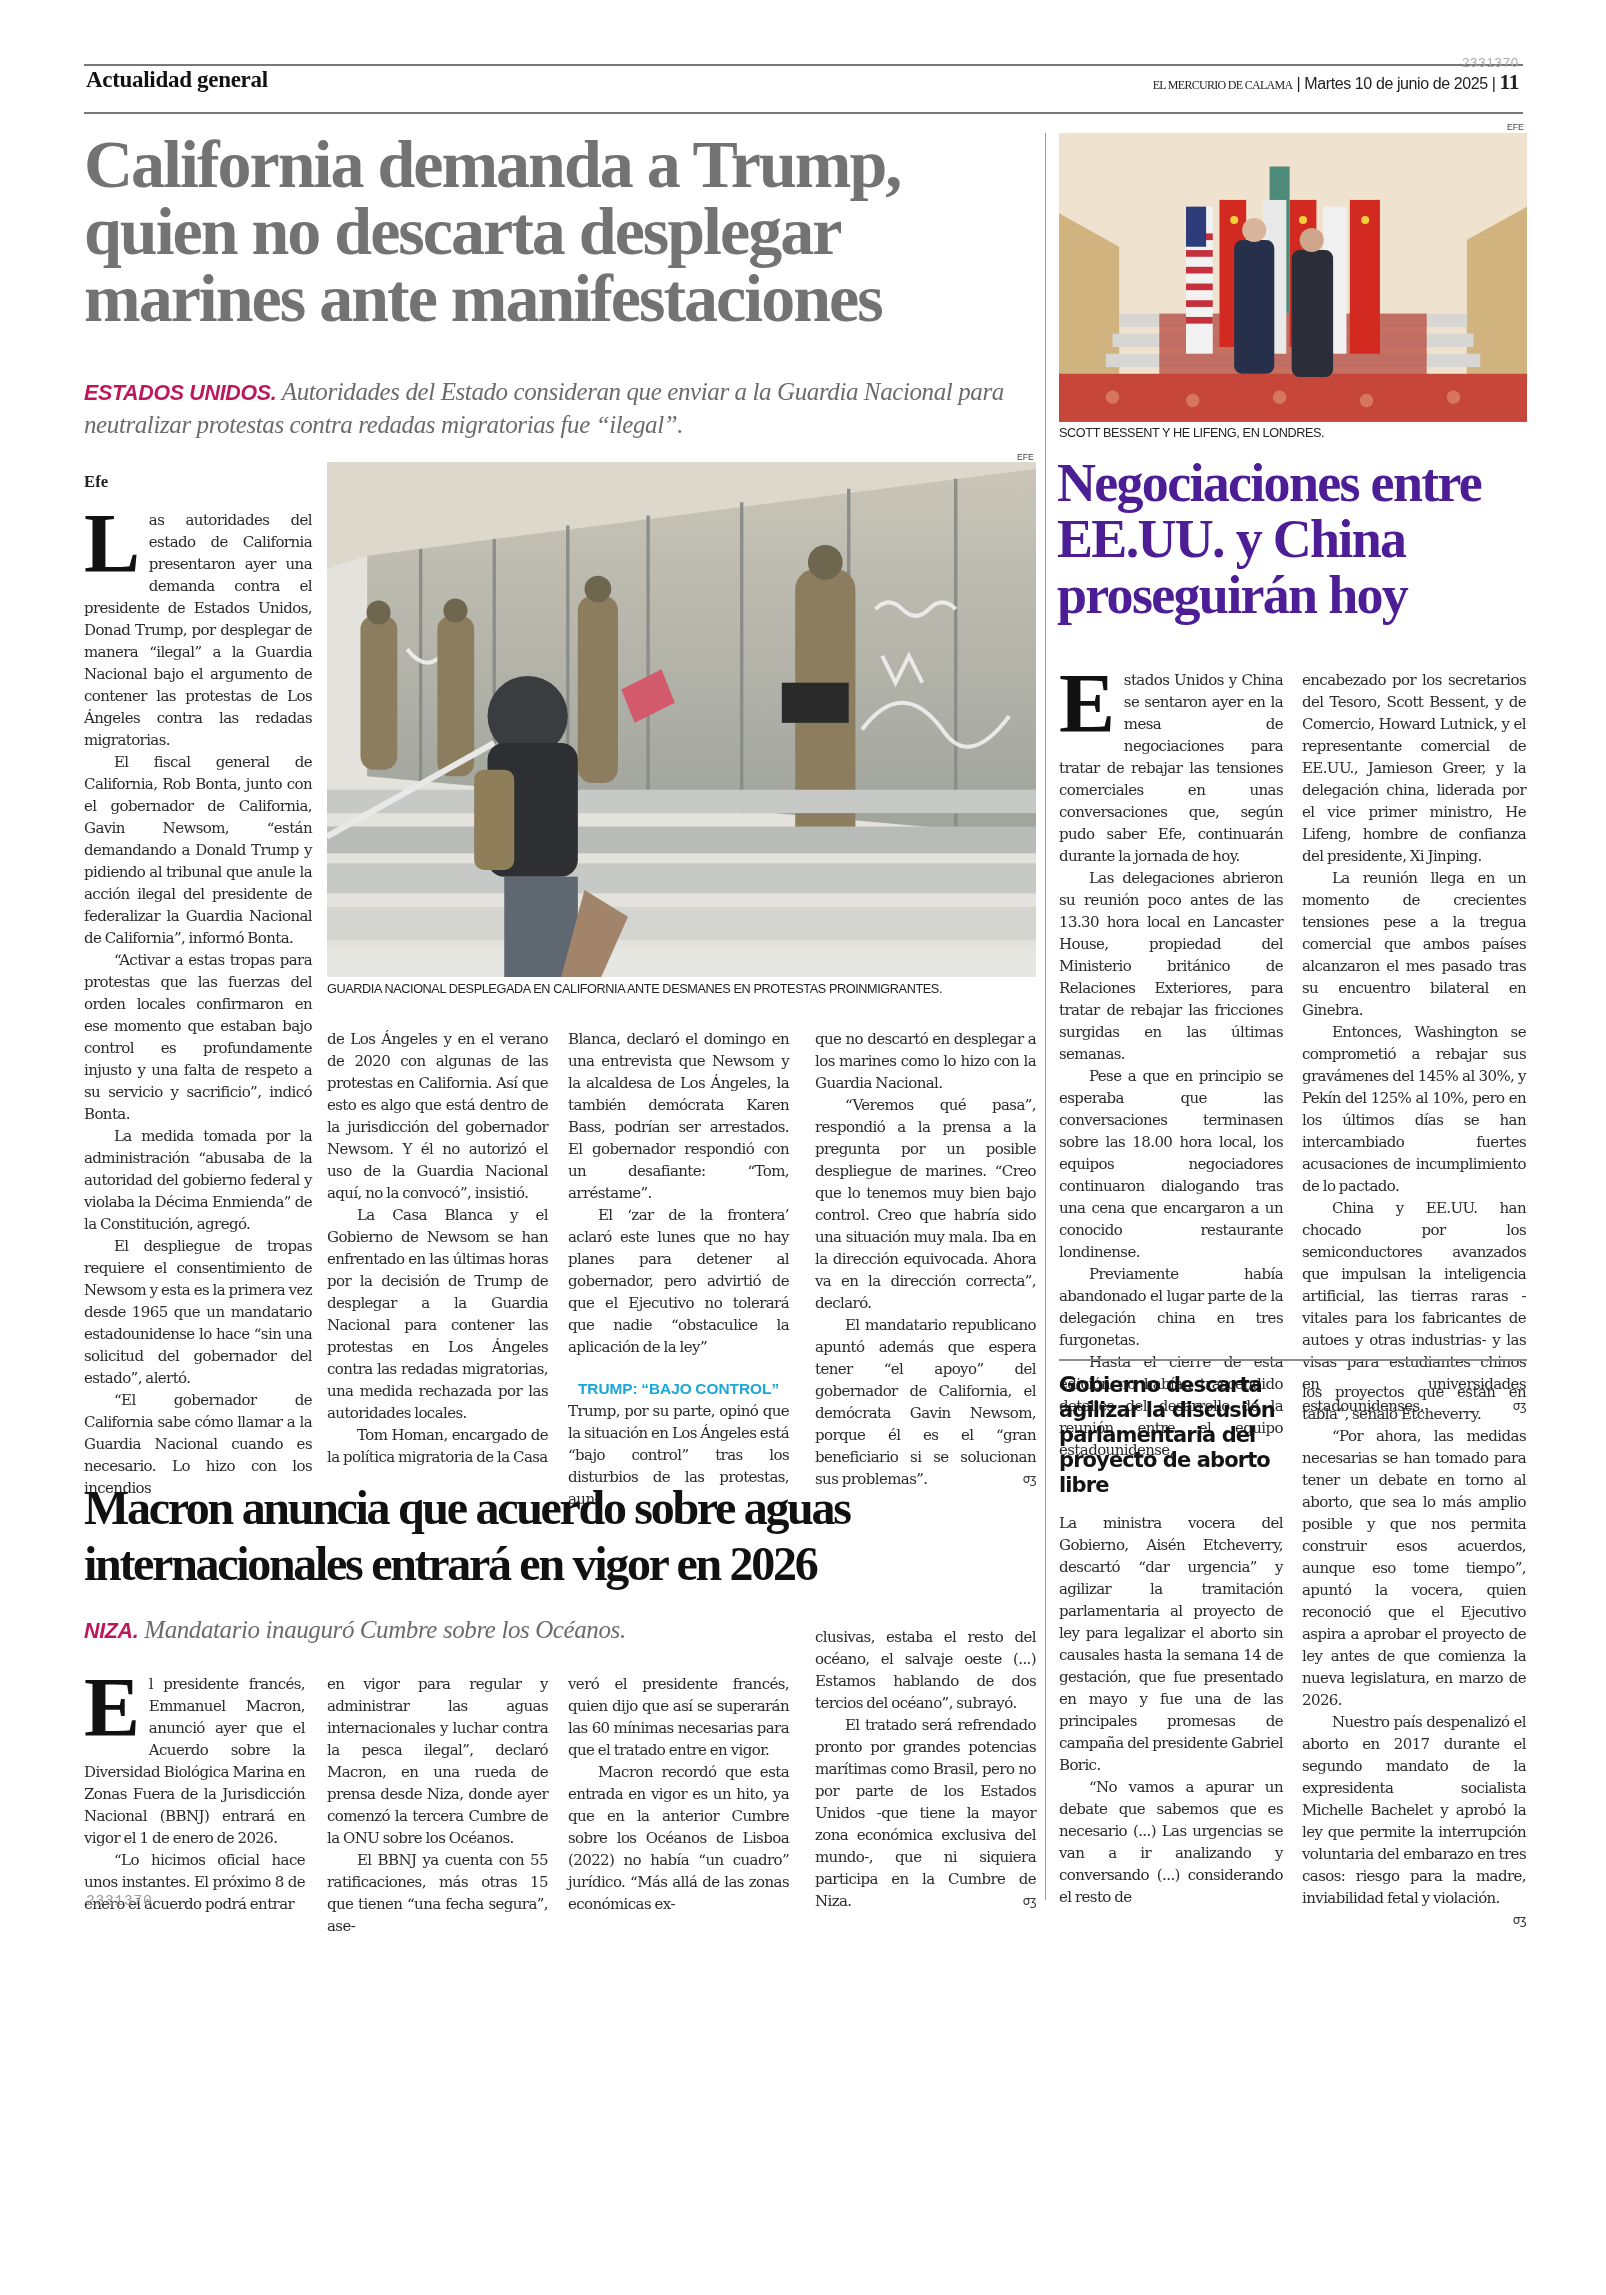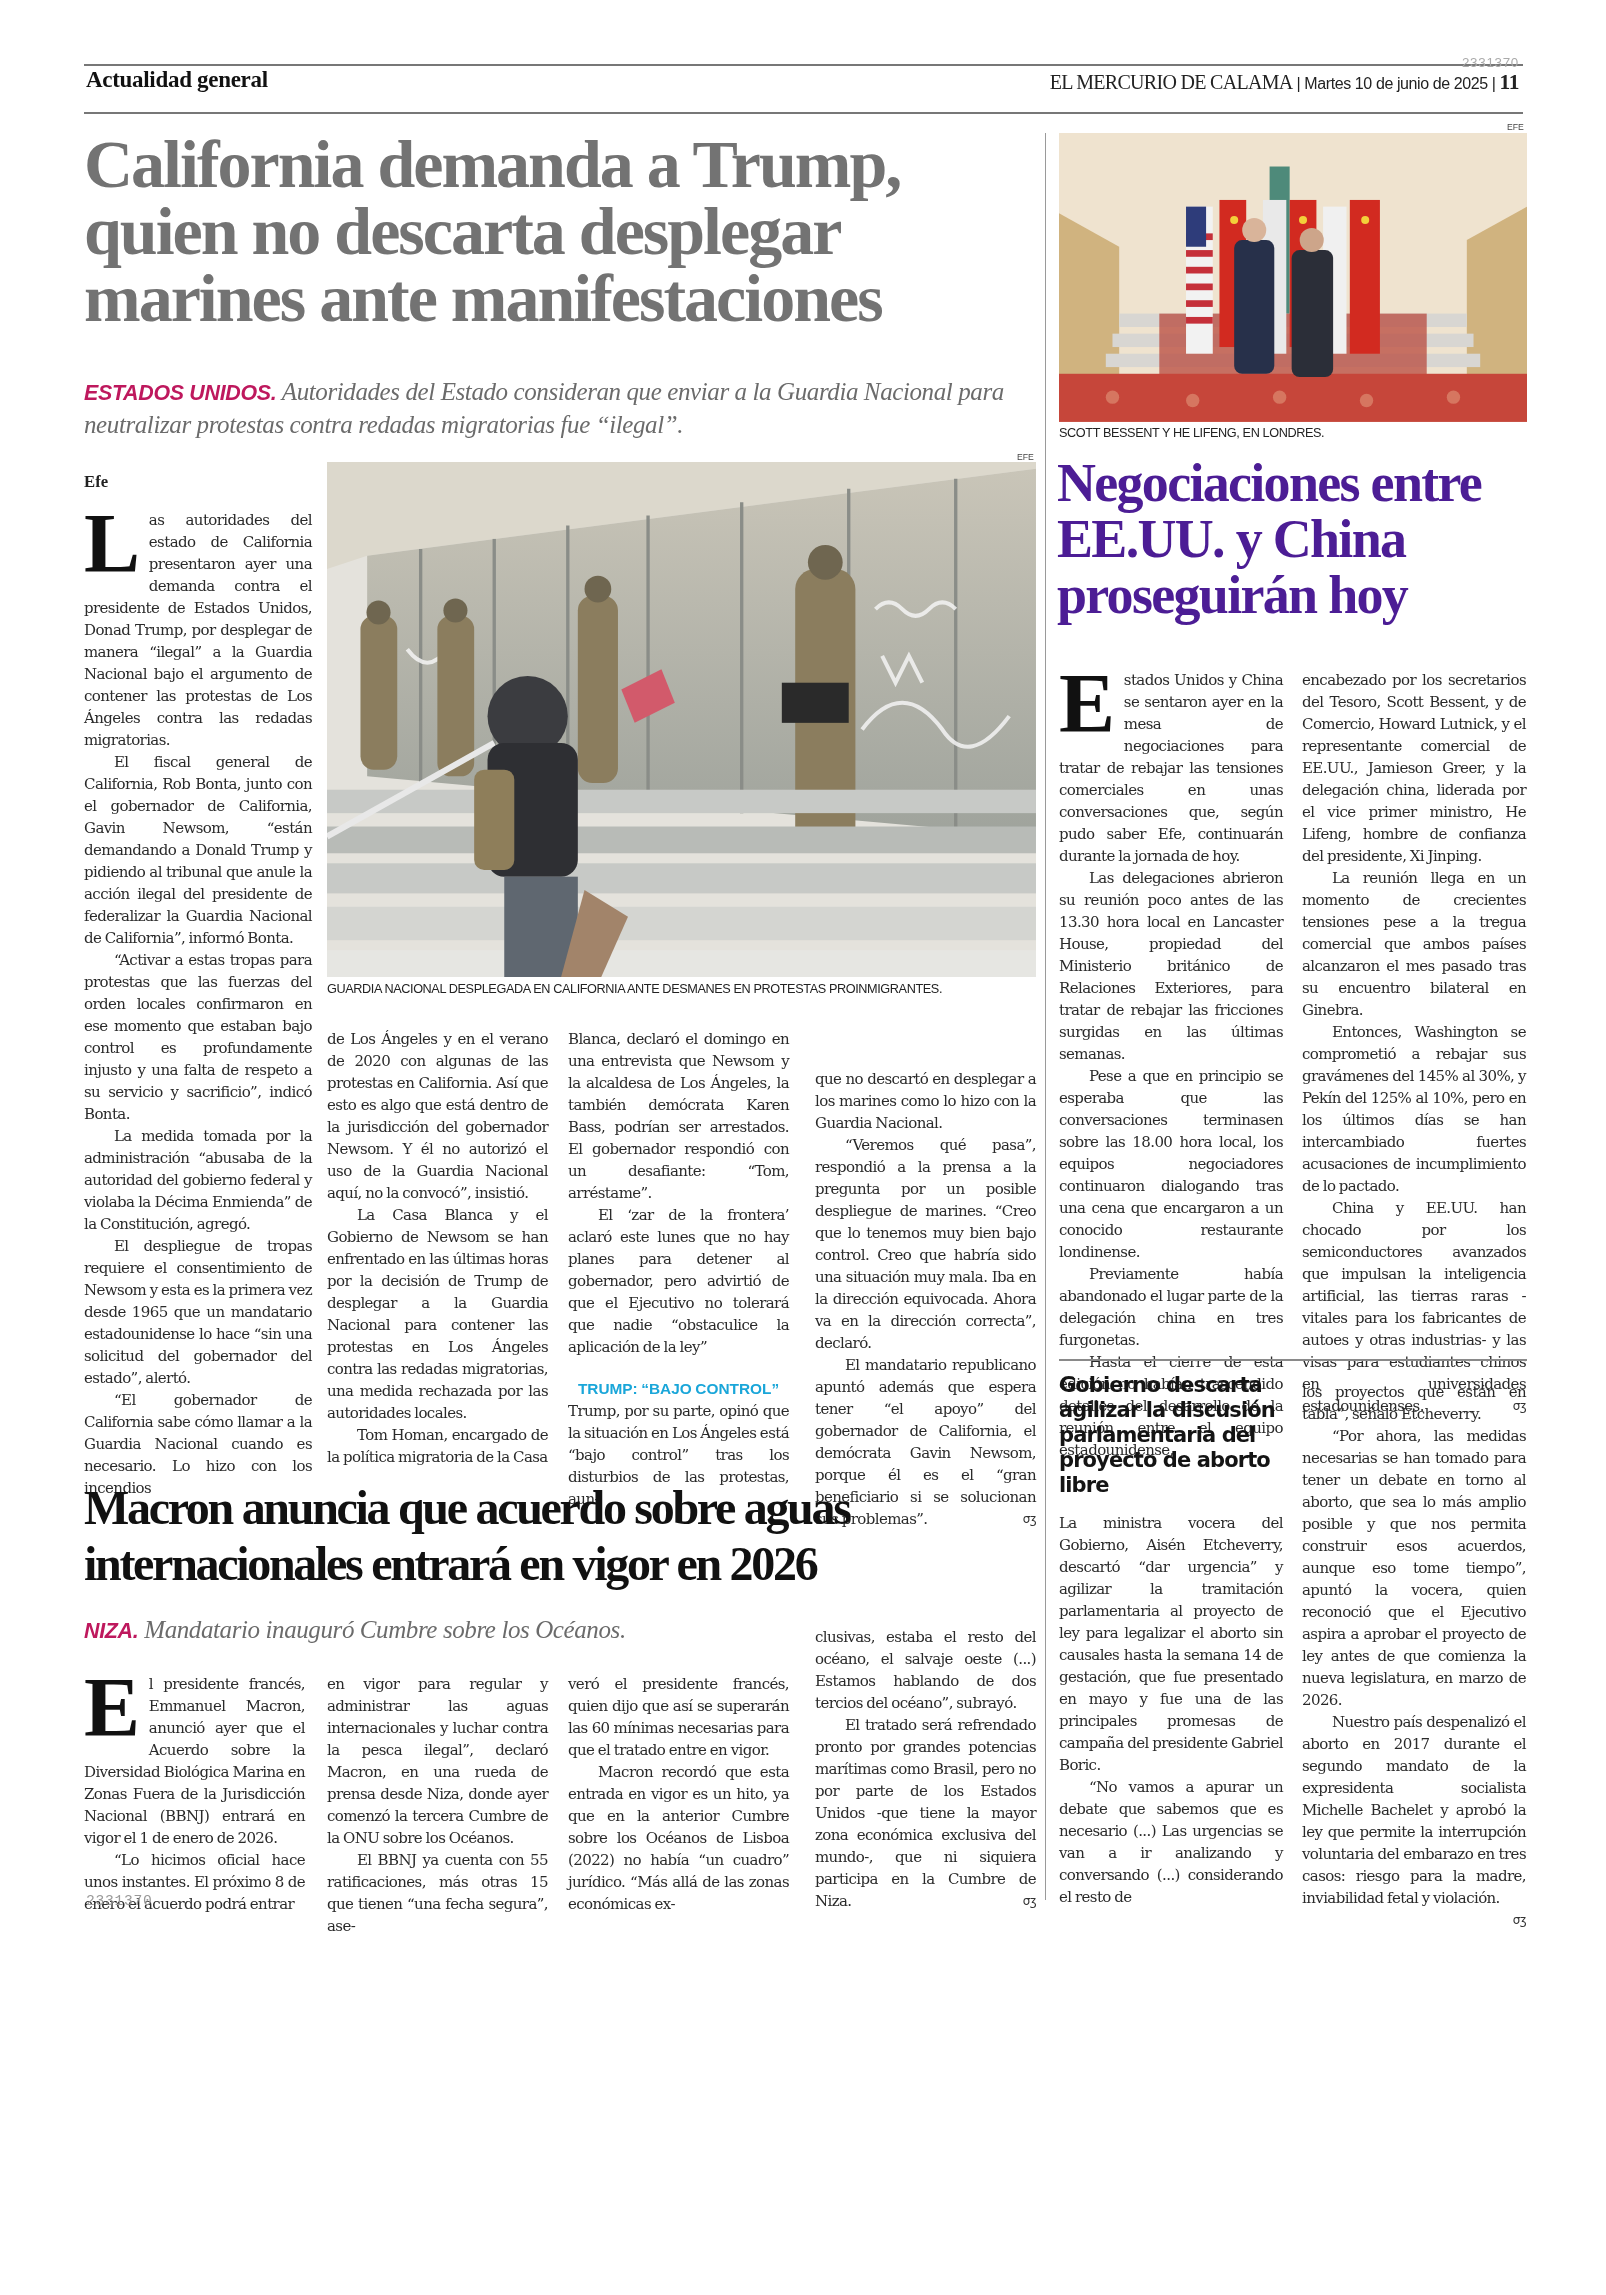--- a/index.html
+++ b/index.html
@@ -6,21 +6,21 @@
   html, body { width: 1606px; height: 2295px; background: #ffffff; }
   body { position: relative; font-family: "DejaVu Serif", serif; color: #1e1e1e; overflow: hidden; }
 
   .abs { position: absolute; }
 
   
   .rule-top { left: 84px; top: 64px; width: 1439px; height: 2px; background: #777; }
   .rule-head { left: 84px; top: 112px; width: 1439px; height: 2px; background: #777; }
   .section-name { left: 86px; top: 67px; font-family: "Liberation Serif", serif; font-weight: bold; font-size: 23px; letter-spacing: -0.3px; color: #111; }
   .masthead { right: 87px; top: 70px; font-family: "Liberation Sans", sans-serif; font-size: 16px; color: #222; display: flex; align-items: baseline; gap: 4px; letter-spacing: -0.4px; }
-  .masthead .paper { font-family: "Liberation Serif", serif; font-size: 20px; letter-spacing: -0.7px; }
+  .masthead .paper { font-family: "Liberation Serif", serif; font-size: 12px; letter-spacing: -0.7px; }
   .masthead .pg { font-family: "Liberation Serif", serif; font-weight: bold; font-size: 21.4px; }
   .stamp-top { right: 87px; top: 55px; font-family: "Liberation Sans", sans-serif; font-size: 13.4px; color: #aaa; letter-spacing: 0.7px; }
 
   
   .h-main { left: 84px; top: 131px; width: 957px; font-family: "Liberation Serif", serif; font-size: 68px; line-height: 67px; letter-spacing: -2px; color: #737373; }
   .kicker { font-family: "Liberation Sans", sans-serif; font-weight: bold; color: #be185d; letter-spacing: -0.3px; }
   .lead { font-family: "Liberation Serif", serif; font-style: italic; color: #6b6b6b; letter-spacing: -0.4px; }
   .lead-main { left: 84px; top: 376px; width: 964px; font-size: 25px; line-height: 31px; }
   .lead-main .kicker { font-size: 21.4px; }
 
@@ -153,21 +153,21 @@
   <p>Tom Homan, encargado de la política migratoria de la Casa</p>
 </div>
 
 <div class="col" style="left:568px; top:1028px; width:221px;">
   <p class="first">Blanca, declaró el domingo en una entrevista que Newsom y la alcaldesa de Los Ángeles, la también demócrata Karen Bass, podrían ser arrestados. El gobernador respondió con un desafiante: “Tom, arréstame”.</p>
   <p>El ‘zar de la frontera’ aclaró este lunes que no hay planes para detener al gobernador, pero advirtió de que el Ejecutivo no tolerará que nadie “obstaculice la aplicación de la ley”</p>
   <div class="subhead">TRUMP: “BAJO CONTROL”</div>
   <p class="first">Trump, por su parte, opinó que la situación en Los Ángeles está “bajo control” tras los disturbios de las protestas, aun-</p>
 </div>
 
-<div class="col" style="left:815px; top:1028px; width:221px;margin-top:40px;">
+<div class="col" style="left:815px; top:1028px; width:221px;">
   <p class="first">que no descartó en desplegar a los marines como lo hizo con la Guardia Nacional.</p>
   <p>“Veremos qué pasa”, respondió a la prensa a la pregunta por un posible despliegue de marines. “Creo que lo tenemos muy bien bajo control. Creo que habría sido una situación muy mala. Iba en la dirección equivocada. Ahora va en la dirección correcta”, declaró.</p>
   <p><span>El mandatario republicano apuntó además que espera tener “el apoyo” del gobernador de California, el demócrata Gavin Newsom, porque él es el “gran beneficiario si se solucionan sus problemas”.</span><span class="end-mark">σʒ</span></p>
 </div>
 
 <div class="abs vline"></div>
 
 <div class="abs photo-credit" style="left:1507px; top:122px;">EFE</div>
 <div class="abs photo-uk">
   <svg width="468" height="289" viewBox="0 0 700 432">

